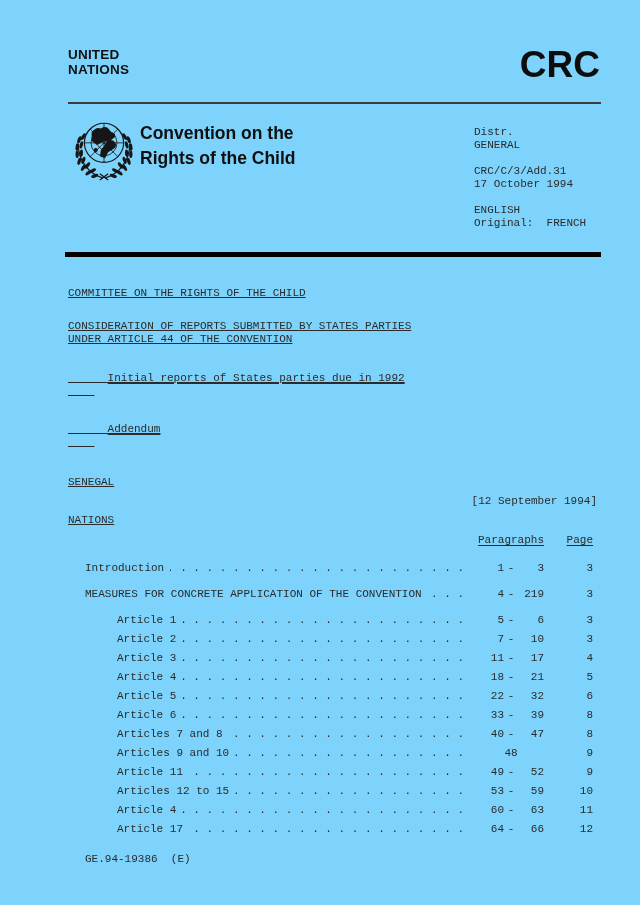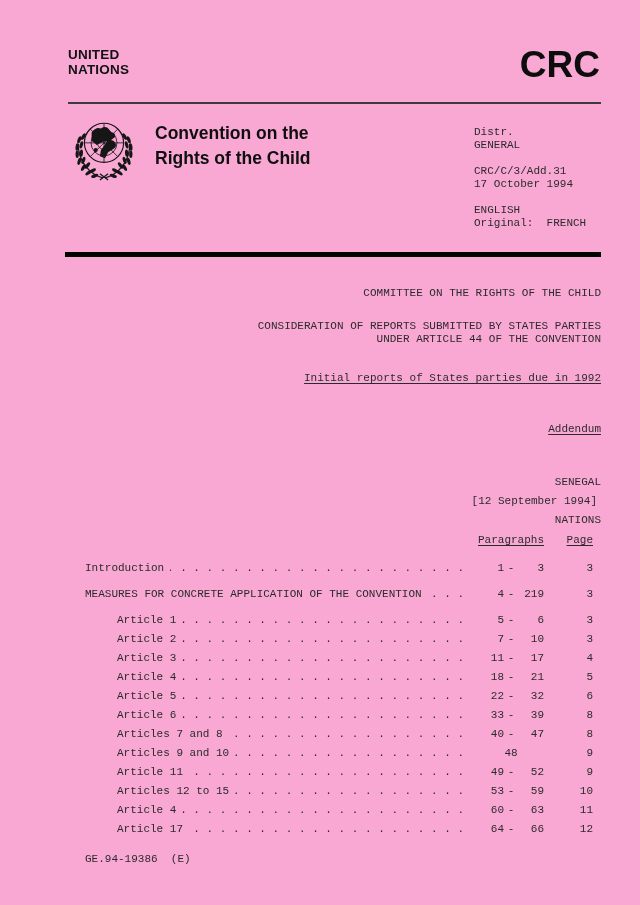--- a/index.html
+++ b/index.html
@@ -1,40 +1,40 @@
 <!DOCTYPE html>
 <html><head>
 <meta charset="utf-8">
 <style>
   * { margin:0; padding:0; box-sizing:border-box; }
   html,body { background:#e8e8e8; }
   body { width:640px; font-family:"Liberation Sans", sans-serif; }
   .page {
-    position:relative; width:640px; height:905px; background:#f9a8d4;
+    position:relative; width:640px; height:905px; background:#7dd3fc;
     color:#1c1c1c; overflow:hidden;
   }
   .mono {
     font-family:"Liberation Mono","DejaVu Sans Mono",monospace;
     font-size:11px; line-height:13px; color:#2b2b2b; white-space:pre;
   }
   
   .org { position:absolute; left:68px; top:47px; font-size:13.5px; font-weight:bold;
          line-height:15px; letter-spacing:0.2px; color:#111; }
   .crc { position:absolute; right:40px; top:44px; font-size:37px; font-weight:bold;
          letter-spacing:0px; color:#0d0d0d; }
   .thin-rule { position:absolute; left:68px; right:39px; top:102px; height:2px; background:#3c3c3c; }
   .emblem { position:absolute; left:73px; top:115px; width:62px; height:66px; }
-  .conv-title { position:absolute; left:155px; top:121px; font-size:17.5px; font-weight:bold;
+  .conv-title { position:absolute; left:140px; top:121px; font-size:17.5px; font-weight:bold;
                 line-height:25px; color:#0f0f0f; }
   .info { position:absolute; left:437px; top:126px; }
   .info .grp { margin-bottom:13px;margin-left:37px; }
   .thick-rule { position:absolute; left:65px; right:39px; top:252px; height:5px; background:#000; }
   
   .content { position:absolute; left:68px; top:257px; width:533px; }
-  .center { text-align:right; }
+  .center { text-align:left;text-decoration:underline; }
   .underline { text-decoration:underline; text-underline-offset:2px; }
   .committee { margin-top:30px; }
   .consideration { margin-top:20px; }
   .series { margin-top:13px; }
   .addendum { margin-top:12px; }
   .country { margin-top:27px; }
   .received { margin-top:6px; text-align:right; padding-right:4px; }
   .contents-title { margin-top:6px; }
   
   .toc { padding-right:8px; }

